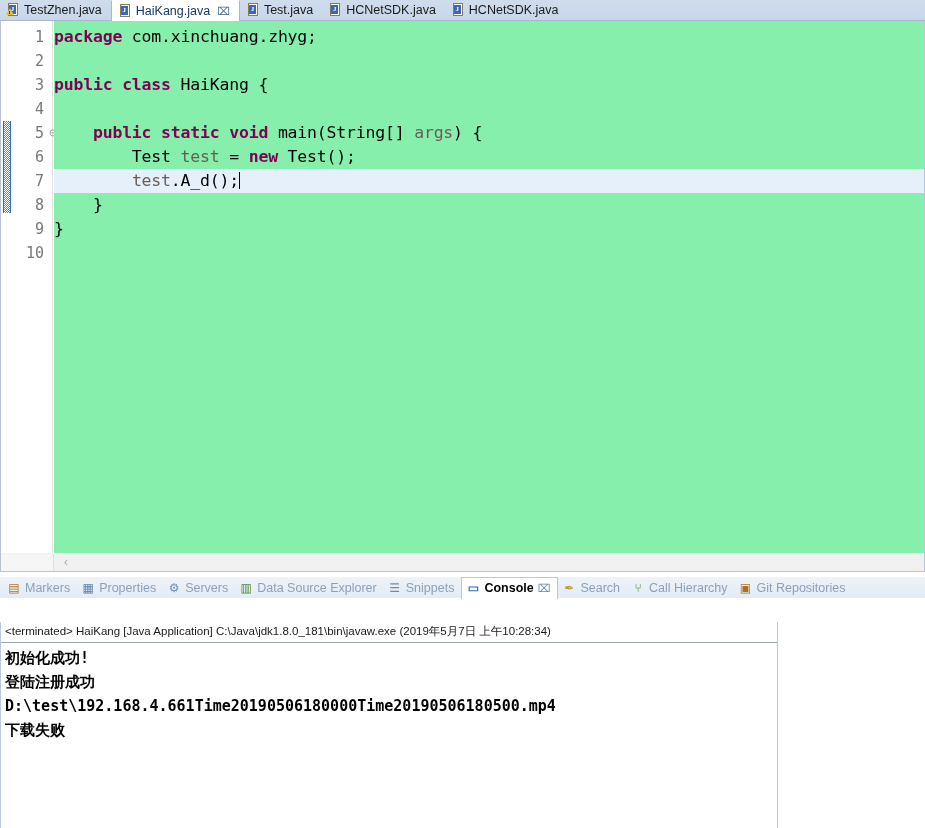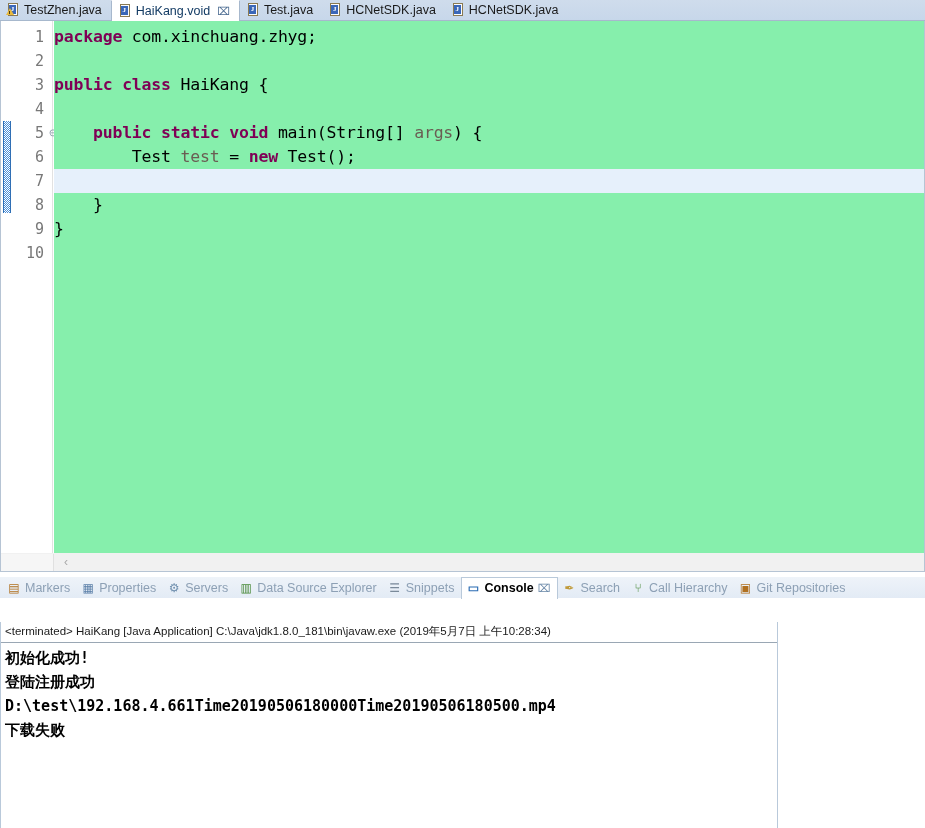--- a/index.html
+++ b/index.html
@@ -250,21 +250,21 @@
           <span class="jbadge">J</span>
           <span class="warn"></span>
         </span>
         <span class="etab-label">TestZhen.java</span>
       </div>
       <div class="etab active">
         <span class="jicon">
           <span class="page"></span>
           <span class="jbadge">J</span>
         </span>
-        <span class="etab-label">HaiKang.void</span>
+        <span class="etab-label">HaiKang.java</span>
         <span class="tab-close">⌧</span>
       </div>
       <div class="etab">
         <span class="jicon">
           <span class="page"></span>
           <span class="jbadge">J</span>
         </span>
         <span class="etab-label">Test.java</span>
       </div>
       <div class="etab">
@@ -301,20 +301,21 @@
         <div class="ln" style="top: 220px;">10</div>
       </div>
     <div class="code-area" id="code-area">
         <div class="cline" style="top: 4px;"><span class="kw">package</span><span class="plain"> com.xinchuang.zhyg;</span></div>
         <div class="cline" style="top: 28px;"><span class="plain"></span></div>
         <div class="cline" style="top: 52px;"><span class="kw">public class</span><span class="plain"> HaiKang {</span></div>
         <div class="cline" style="top: 76px;"><span class="plain"></span></div>
         <div class="cline" style="top: 100px;"><span class="plain">    </span><span class="kw">public static void</span><span class="plain"> main(String[] </span><span class="id">args</span><span class="plain">) {</span></div>
         <div class="cline" style="top: 124px;"><span class="plain">        Test </span><span class="id">test</span><span class="plain"> = </span><span class="kw">new</span><span class="plain"> Test();</span></div>
         <div class="hl-row" style="top: 148px;"></div>
+        <div class="cline" style="top: 148px;"><span class="plain">        </span><span class="id">test</span><span class="plain">.A_d();</span><span class="caret"></span></div>
         <div class="cline" style="top: 172px;"><span class="plain">    }</span></div>
         <div class="cline" style="top: 196px;"><span class="plain">}</span></div>
         <div class="cline" style="top: 220px;"><span class="plain"></span></div>
       </div>
   </div>
 
   <div class="ed-hscroll">
     <div class="leftcorner"></div>
     <div class="arrow">‹</div>
     <div class="track"></div>

